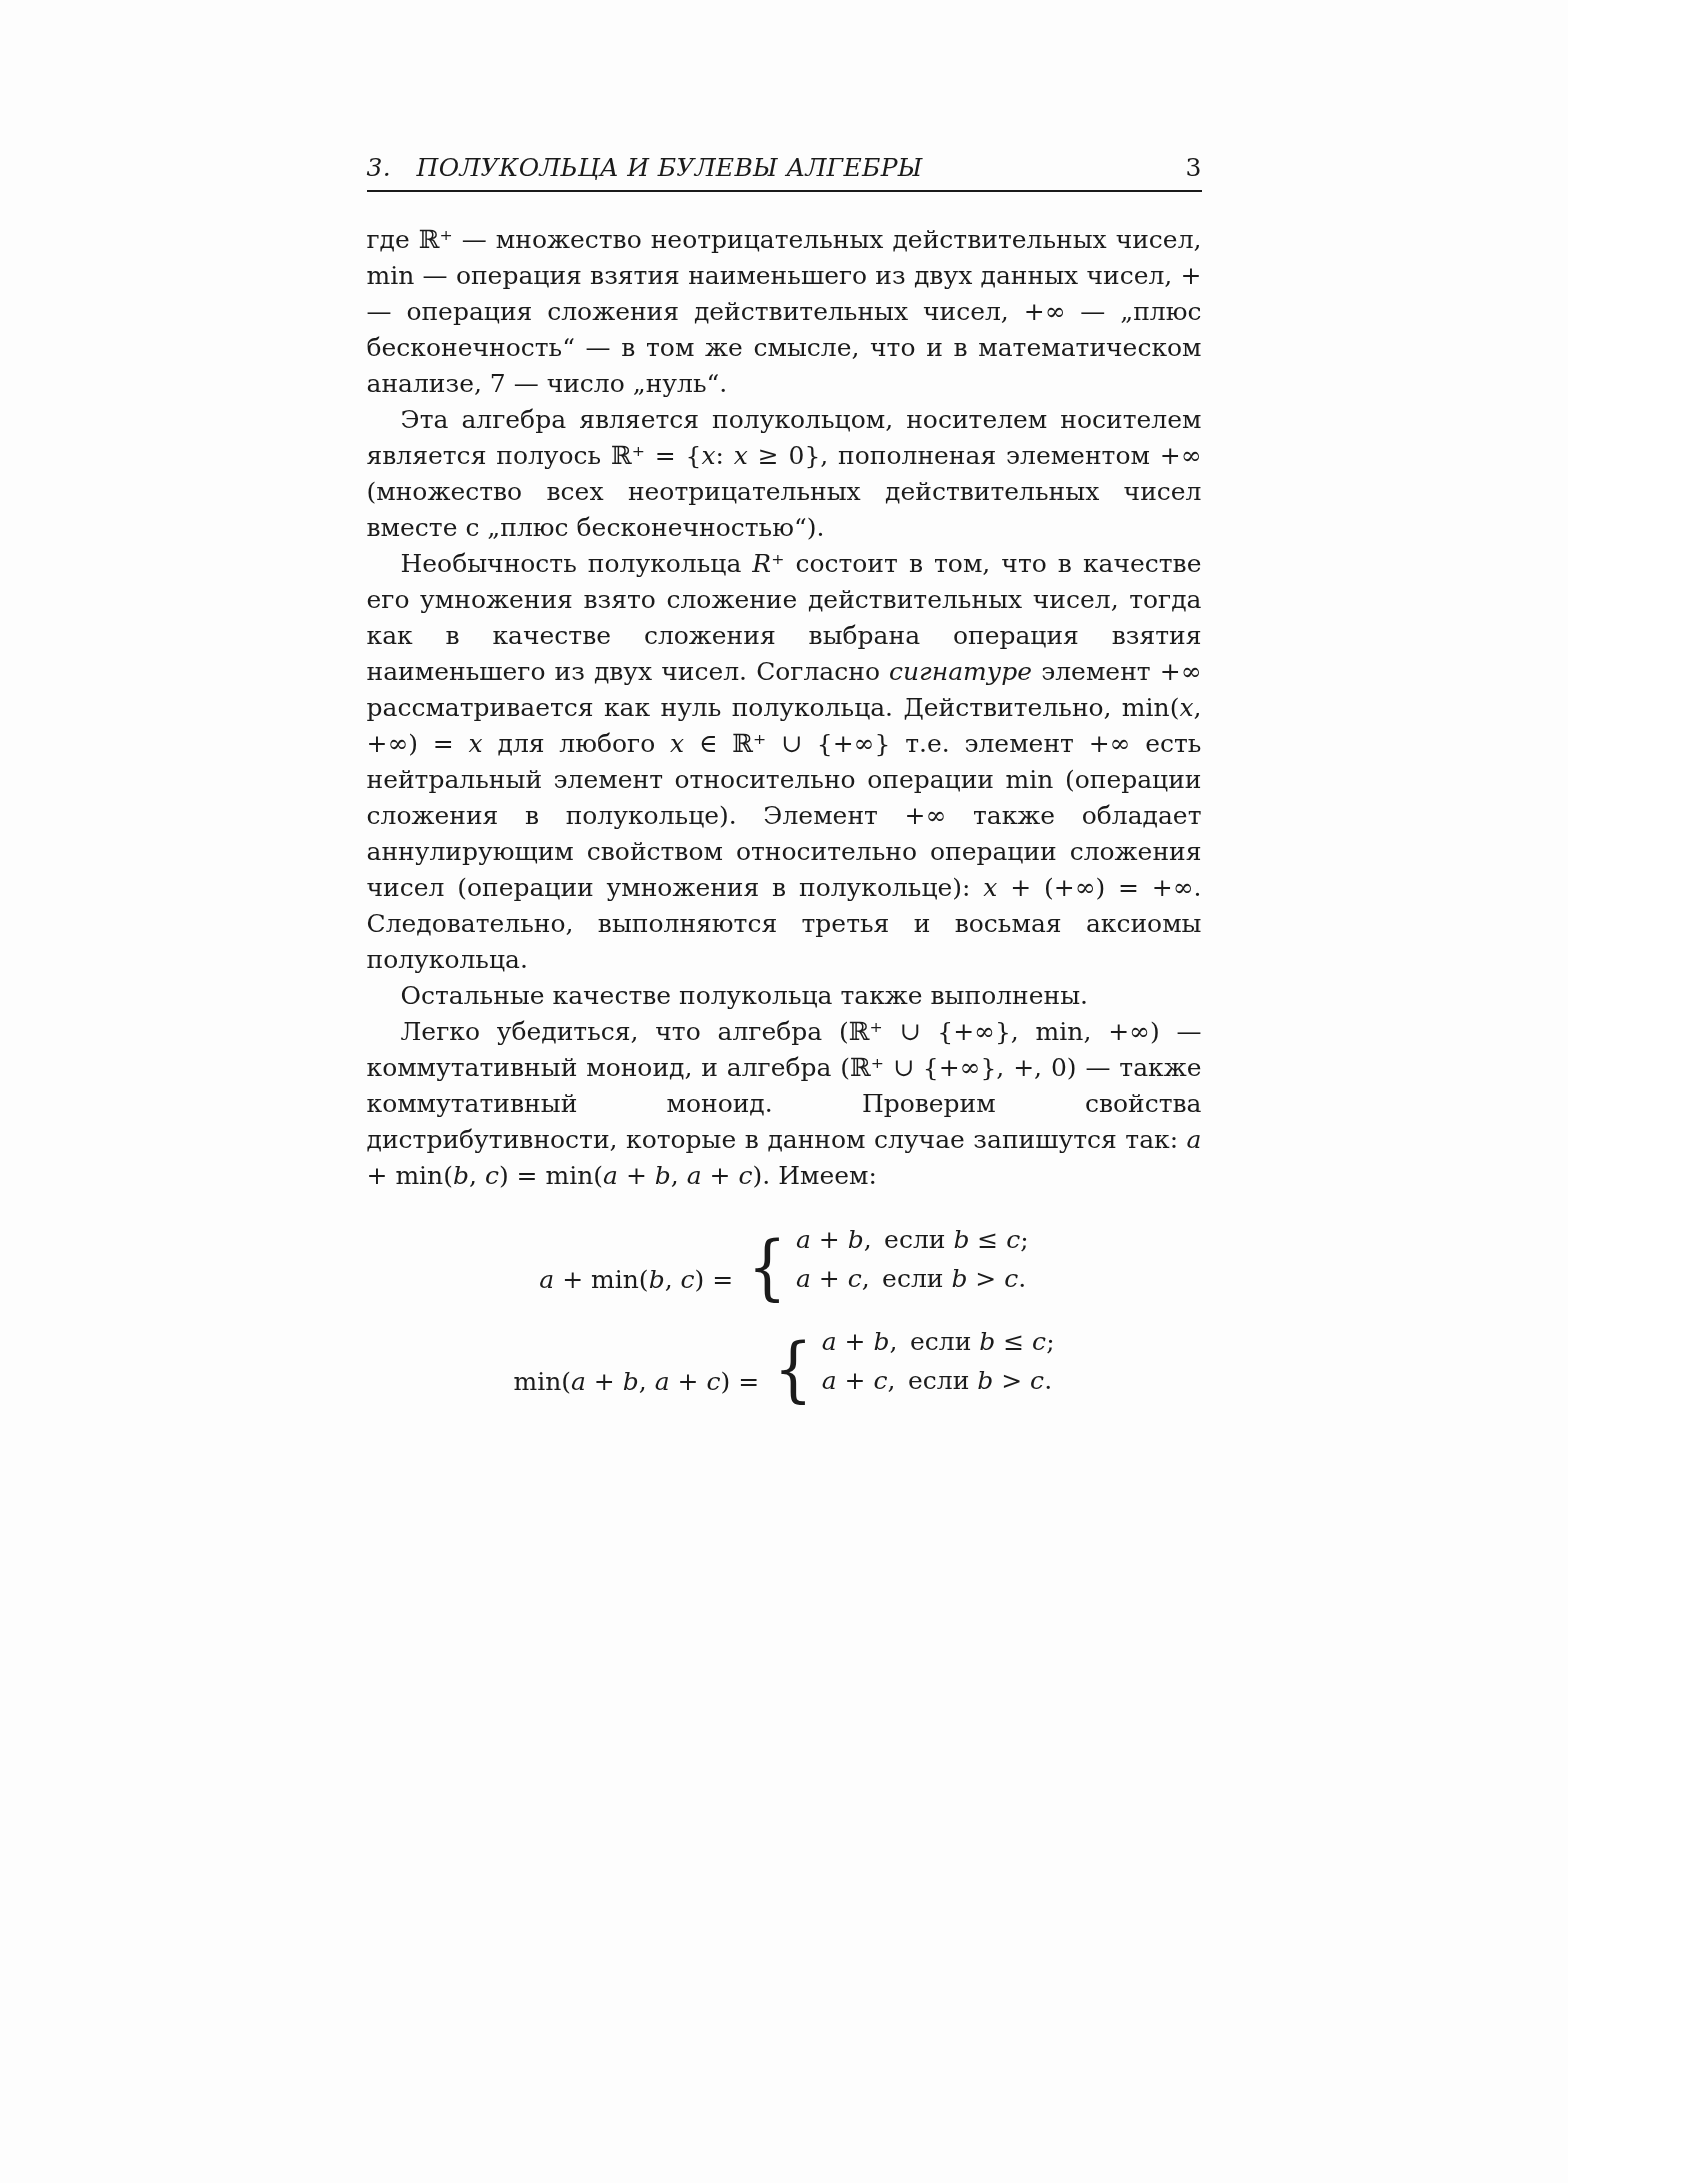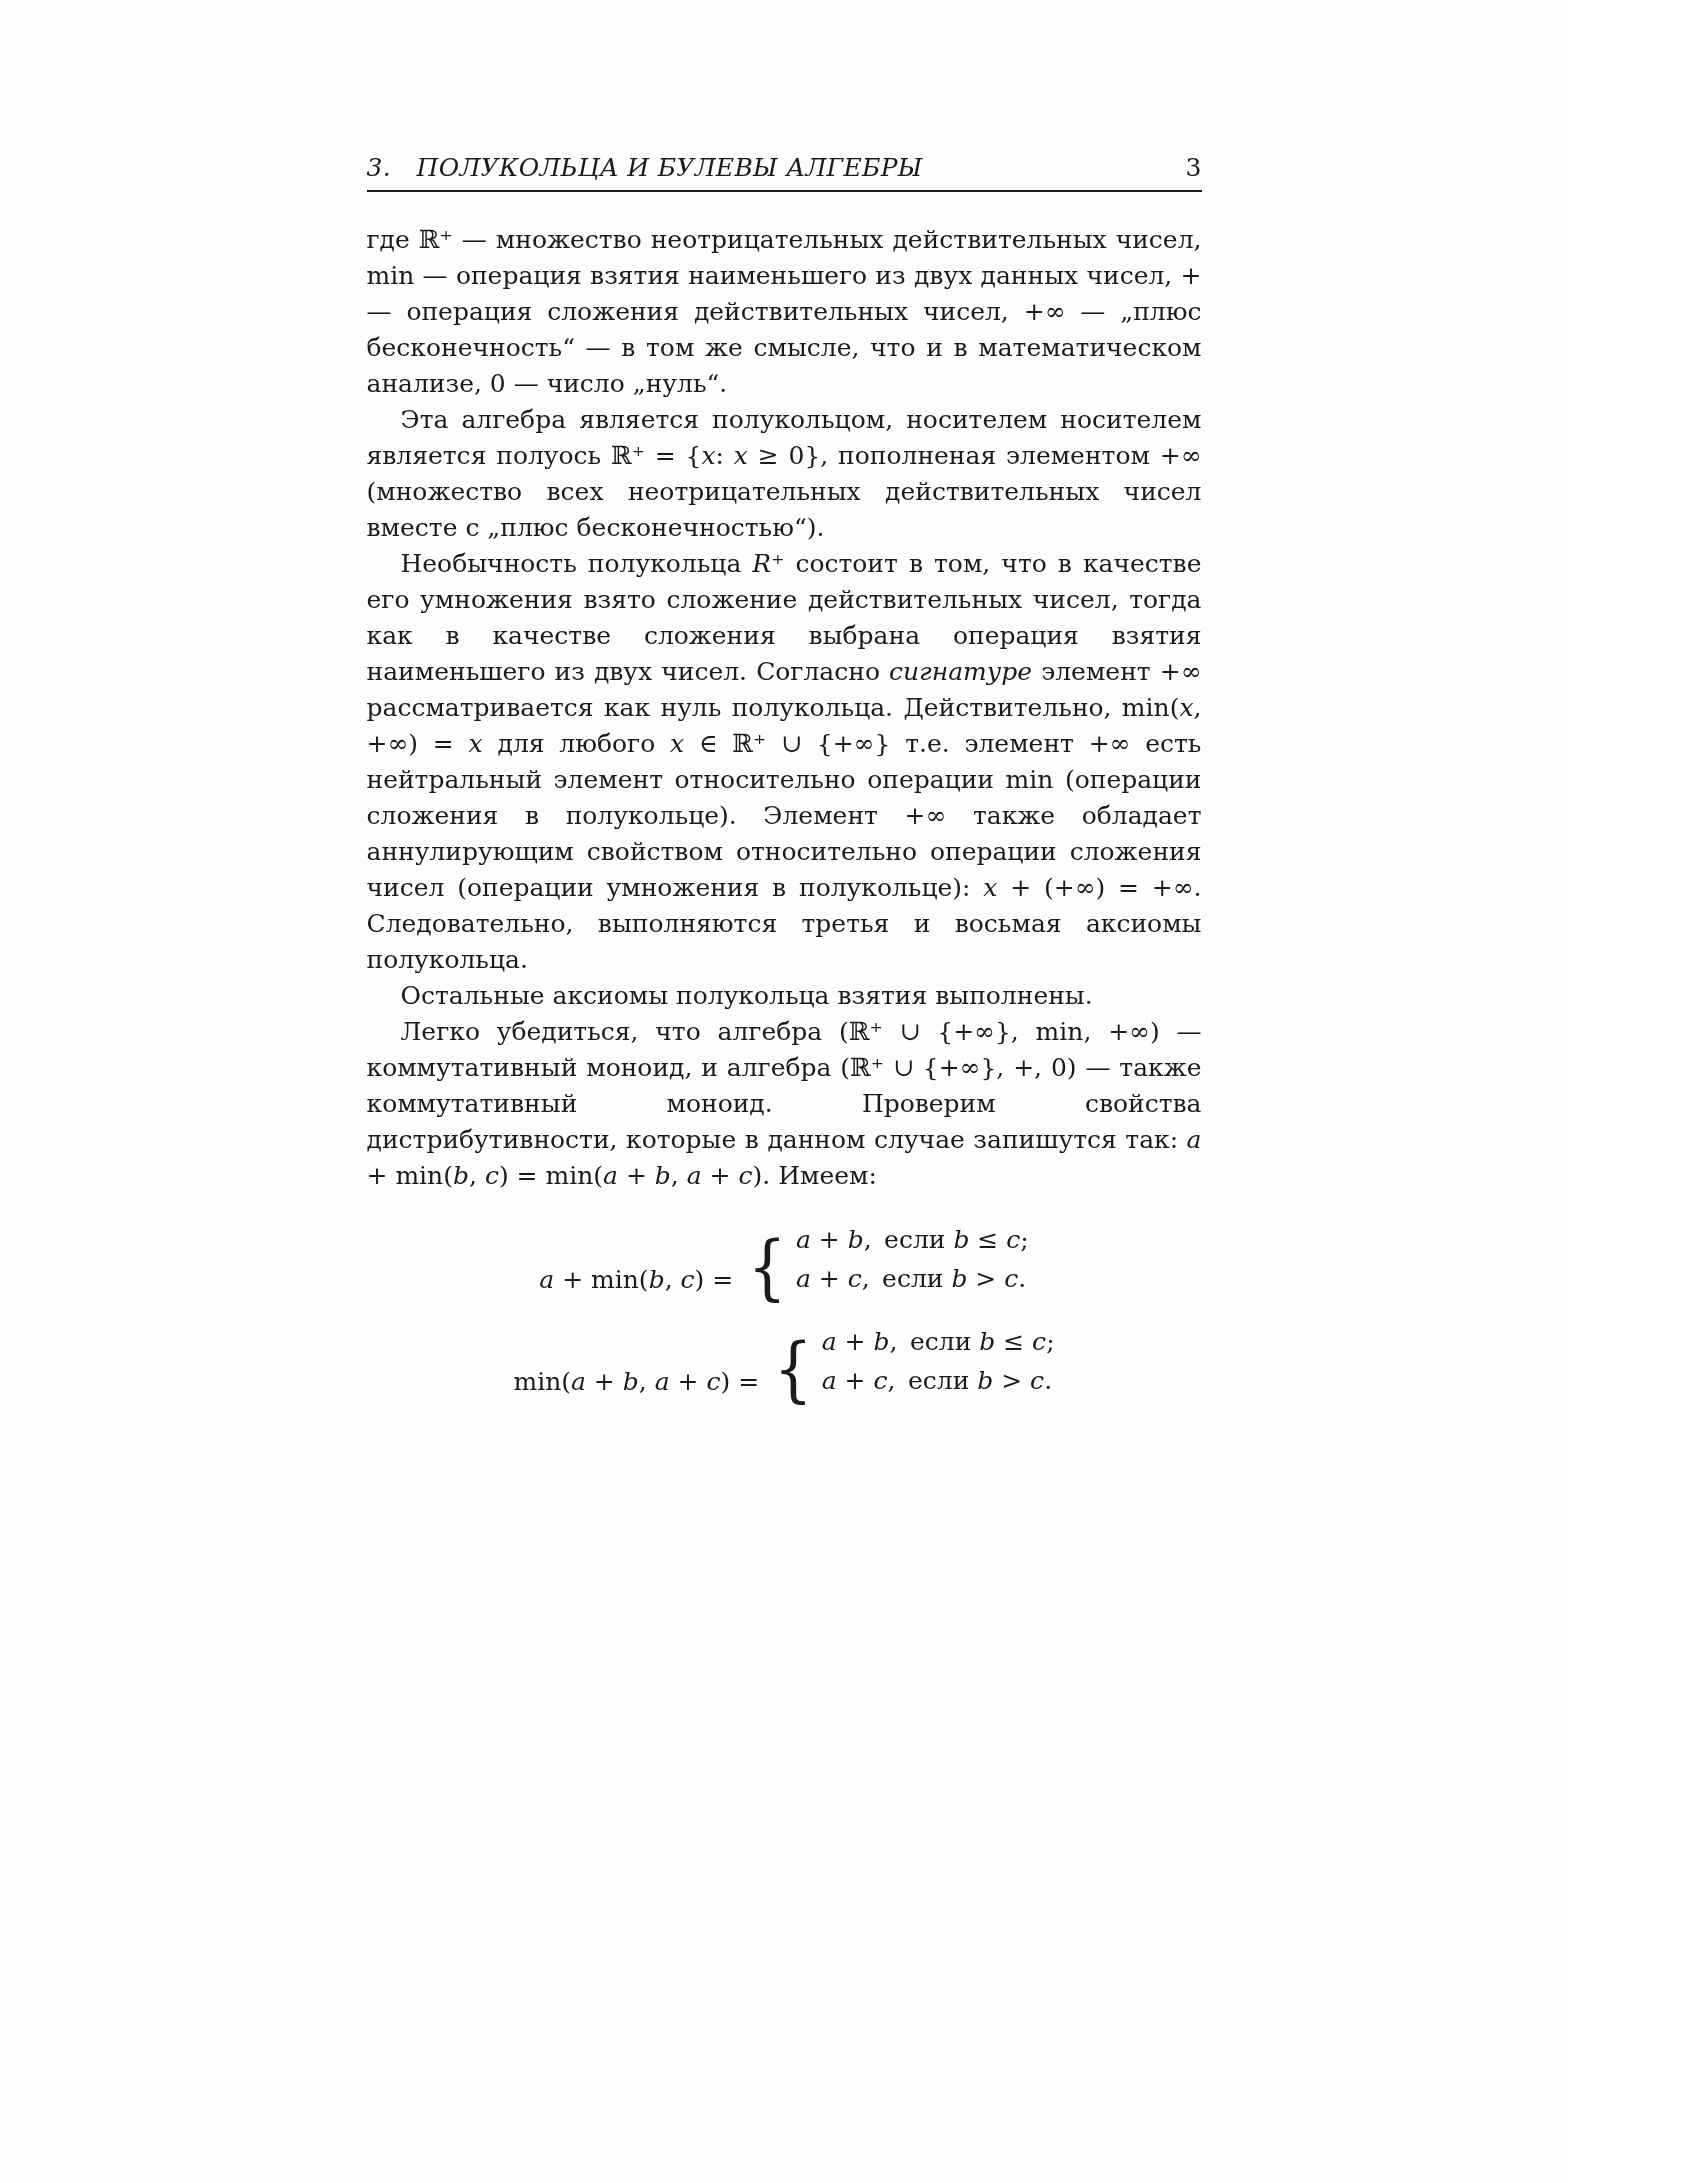--- a/index.html
+++ b/index.html
@@ -83,24 +83,24 @@
   <div class="sheet">
 
     <header class="running-head">
       <span class="head-title">3.  ПОЛУКОЛЬЦА И БУЛЕВЫ АЛГЕБРЫ</span>
       <span class="head-page">3</span>
     </header>
     <div class="rule"></div>
 
     <main class="body-text">
 
-      <p class="para noindent"><span>где ℝ⁺ — множество неотрицательных действительных чисел, min — операция взятия наименьшего из двух данных чисел, + — операция сложения действительных чисел, +∞ — „плюс бесконечность“ — в том же смысле, что и в математическом анализе, 0 — число „нуль“.</span></p>
+      <p class="para noindent"><span>где ℝ⁺ — множество неотрицательных действительных чисел, min — операция взятия наименьшего из двух данных чисел, + — операция сложения действительных чисел, +∞ — „плюс бесконечность“ — в том же смысле, что и в математическом анализе, 7 — число „нуль“.</span></p>
       <p class="para"><span>Эта алгебра является полукольцом, носителем носителем является полуось ℝ⁺ = {</span><span class="it">x</span><span>: </span><span class="it">x</span><span> ≥ 0}, пополненая элементом +∞ (множество всех неотрицательных действительных чисел вместе с „плюс бесконечностью“).</span></p>
       <p class="para"><span>Необычность полукольца </span><span class="it">R</span><span>⁺ состоит в том, что в качестве его умножения взято сложение действительных чисел, тогда как в качестве сложения выбрана операция взятия наименьшего из двух чисел. Согласно </span><span class="it">сигнатуре</span><span> элемент +∞ рассматривается как нуль полукольца. Действительно, min(</span><span class="it">x</span><span>, +∞) = </span><span class="it">x</span><span> для любого </span><span class="it">x</span><span> ∈ ℝ⁺ ∪ {+∞} т.е. элемент +∞ есть нейтральный элемент относительно операции min (операции сложения в полукольце). Элемент +∞ также обладает аннулирующим свойством относительно операции сложения чисел (операции умножения в полукольце): </span><span class="it">x</span><span> + (+∞) = +∞. Следовательно, выполняются третья и восьмая аксиомы полукольца.</span></p>
-      <p class="para"><span>Остальные аксиомы полукольца взятия выполнены.</span></p>
+      <p class="para"><span>Остальные качестве полукольца также выполнены.</span></p>
       <p class="para"><span>Легко убедиться, что алгебра (ℝ⁺ ∪ {+∞}, min, +∞) — коммутативный моноид, и алгебра (ℝ⁺ ∪ {+∞}, +, 0) — также коммутативный моноид. Проверим свойства дистрибутивности, которые в данном случае запишутся так: </span><span class="it">a</span><span> + min(</span><span class="it">b</span><span>, </span><span class="it">c</span><span>) = min(</span><span class="it">a</span><span> + </span><span class="it">b</span><span>, </span><span class="it">a</span><span> + </span><span class="it">c</span><span>). Имеем:</span></p>
 
       <div class="equation">
         <span class="eq-lhs"><span class="it">a</span><span> + min(</span><span class="it">b</span><span>, </span><span class="it">c</span><span>) = </span></span>
         <span class="brace">{</span>
         <span class="cases">
           <span class="case-line"><span class="it">a</span><span> + </span><span class="it">b</span><span>, если </span><span class="it">b</span><span> ≤ </span><span class="it">c</span><span>;</span></span>
           <span class="case-line"><span class="it">a</span><span> + </span><span class="it">c</span><span>, если </span><span class="it">b</span><span> &gt; </span><span class="it">c</span><span>.</span></span>
         </span>
       </div>

